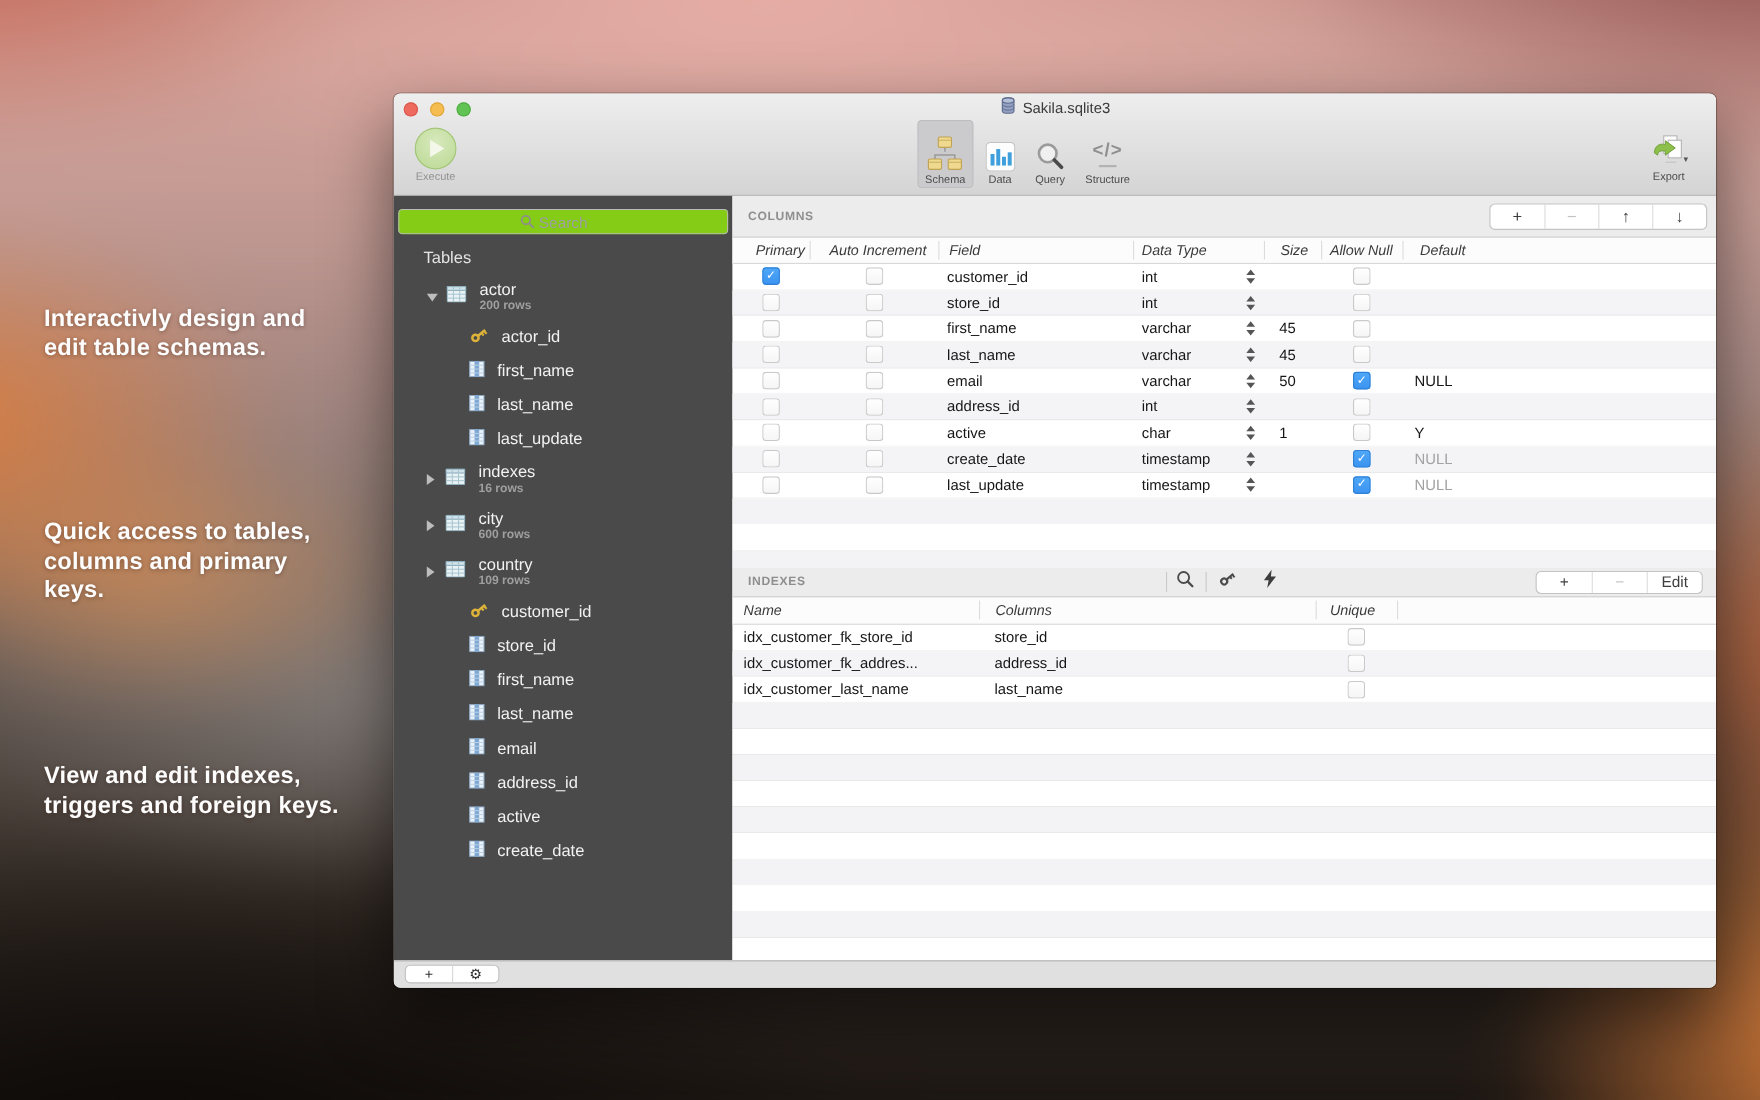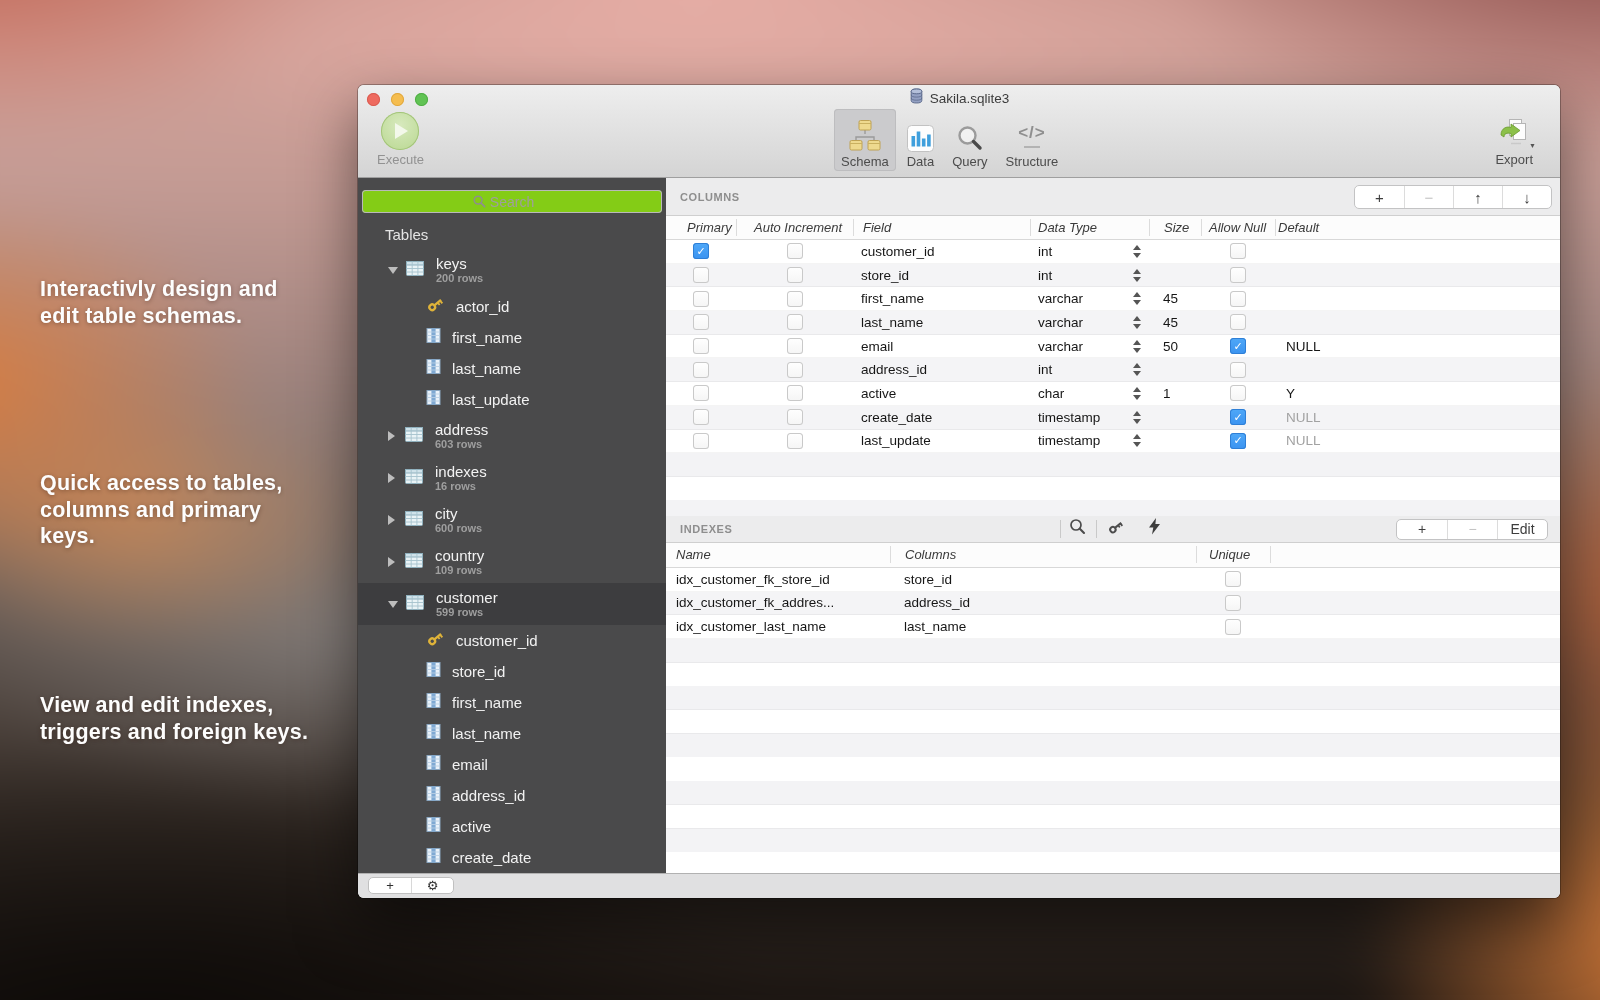--- a/index.html
+++ b/index.html
@@ -41,21 +41,21 @@
   .light.red    { background:#ee6a5f; box-shadow:inset 0 0 0 1px #d85a50; }
   .light.yellow { background:#f5bd4f; box-shadow:inset 0 0 0 1px #dfa63d; }
   .light.green  { background:#61c354; box-shadow:inset 0 0 0 1px #50ad45; }
   .title-row { position:absolute; top:4px; left:0; right:0; height:18px;
     display:flex; align-items:center; justify-content:center; gap:6px; }
   .title-text { font-size:13.5px; color:#3b3b3b; }
 
   .tb-item { display:flex; flex-direction:column; align-items:center; justify-content:flex-end;
     height:62px; padding:3px 7px 2px; border-radius:4px; }
   .tb-item .ic { height:36px; display:flex; align-items:flex-end; justify-content:center; }
-  .tb-label { font-size:13px; color:#4c4c4c; margin-top:2px; }
+  .tb-label { font-size:10px; color:#4c4c4c; margin-top:2px; }
   .tb-center { position:absolute; left:476px; top:24px; display:flex; gap:4px; align-items:flex-end; }
   .tb-item.selected { background:#cbcbcd; box-shadow:inset 0 0 0 1px #bdbdbf; }
   .execute { position:absolute; left:12px; top:22px; }
   .execute .tb-label { color:#929292; }
   .exec-circle { width:38px; height:38px; border-radius:50%;
     background:radial-gradient(circle at 50% 35%,#d7e9bd,#b9d891); box-shadow:inset 0 0 0 1px #a3c479;
     display:flex; align-items:center; justify-content:center; }
   .exec-circle::after { content:""; margin-left:3px; border-left:13px solid #f3f8ea;
     border-top:8px solid transparent; border-bottom:8px solid transparent; }
   .export { position:absolute; right:20px; top:22px; }
@@ -110,21 +110,21 @@
   .idx-icons .gap8 { width:8px; } .idx-icons .gap10 { width:10px; } .idx-icons .gap24 { width:24px; }
 
   .grid-cols { display:grid; grid-template-columns:70px 117px 177px 119px 52px 74px 1fr; }
   .grid-idx  { display:grid; grid-template-columns:224px 306px 74px 1fr; }
   .thead { height:24px; flex:0 0 24px; background:#fcfcfc; border-bottom:1px solid #d8d8d8;
     align-items:center; font-size:13px; color:#3a3a3a;font-style:italic; }
   .thead > div { height:17px; line-height:17px; border-left:1px solid #dcdcdc; }
   .thead > div:first-child { border-left:none; }
   .thead.grid-idx { height:25px; flex:0 0 25px; }
   .h-pad21{padding-left:21px} .h-pad17{padding-left:17px} .h-pad9{padding-left:9px}
-  .h-pad7{padding-left:7px} .h-pad14{padding-left:14px} .h-pad11{padding-left:2px}
+  .h-pad7{padding-left:7px} .h-pad14{padding-left:14px} .h-pad11{padding-left:15px}
   .h-pad10{padding-left:10px} .h-pad12{padding-left:12px}
 
   .row { height:23.7px; align-items:center; font-size:13.5px; color:#161616; }
   .row:nth-child(even) { background:#f4f4f6; }
   .row { border-bottom:1px solid rgba(0,0,0,.045); }
   .cell-center { display:flex; justify-content:center; }
   .cell-field { padding-left:8px; } .cell-type { padding-left:8px; position:relative; display:flex; align-items:center; }
   .cell-size { padding-left:14px; } .cell-default { padding-left:11px; }
   .cell-default.muted { color:#a2a2a2; }
   .cell-name { padding-left:10px; } .cell-cols { padding-left:14px; }
@@ -268,21 +268,21 @@
       <div class="side-title">Tables</div>
 
       <div class="t-row">
         <span class="tri expanded"></span>
         <span class="t-icon"><svg width="18" height="15" viewBox="0 0 18 15">
               <rect x=".5" y=".5" width="17" height="14" rx="1" fill="#e9f3f6" stroke="#8fb0bd"></rect>
               <rect x=".5" y=".5" width="17" height="3.5" fill="#cfe2ea" stroke="#8fb0bd"></rect>
               <path d="M6.2,.5 V14.5 M11.9,.5 V14.5 M.5,7.5 H17.5 M.5,11 H17.5" stroke="#a5c2cd" stroke-width=".9" fill="none"></path>
             </svg></span>
         <span>
-            <div class="t-name">keys</div>
+            <div class="t-name">actor</div>
               <div class="t-sub">200 rows</div>
           </span>
       </div>
       <div class="c-row">
         <span class="c-icon"><svg width="19" height="19" viewBox="0 0 20 20">
               <g transform="rotate(-40 10 10)" stroke="#dfb339" fill="none">
                 <circle cx="5.5" cy="10" r="3" stroke-width="2.4"></circle>
                 <line x1="8.5" y1="10" x2="17.5" y2="10" stroke-width="2.4"></line>
                 <line x1="13" y1="10" x2="13" y2="13.2" stroke-width="2"></line>
                 <line x1="16.2" y1="10" x2="16.2" y2="13.8" stroke-width="2"></line>
@@ -316,73 +316,49 @@
       </div>
 
       <div class="t-row">
         <span class="tri"></span>
         <span class="t-icon"><svg width="18" height="15" viewBox="0 0 18 15">
               <rect x=".5" y=".5" width="17" height="14" rx="1" fill="#e9f3f6" stroke="#8fb0bd"></rect>
               <rect x=".5" y=".5" width="17" height="3.5" fill="#cfe2ea" stroke="#8fb0bd"></rect>
               <path d="M6.2,.5 V14.5 M11.9,.5 V14.5 M.5,7.5 H17.5 M.5,11 H17.5" stroke="#a5c2cd" stroke-width=".9" fill="none"></path>
             </svg></span>
         <span>
-            <div class="t-name">address</div>
-              <div class="t-sub">603 rows</div>
+            <div class="t-name">indexes</div>
+              <div class="t-sub">16 rows</div>
           </span>
       </div>
       <div class="t-row">
         <span class="tri"></span>
         <span class="t-icon"><svg width="18" height="15" viewBox="0 0 18 15">
               <rect x=".5" y=".5" width="17" height="14" rx="1" fill="#e9f3f6" stroke="#8fb0bd"></rect>
               <rect x=".5" y=".5" width="17" height="3.5" fill="#cfe2ea" stroke="#8fb0bd"></rect>
               <path d="M6.2,.5 V14.5 M11.9,.5 V14.5 M.5,7.5 H17.5 M.5,11 H17.5" stroke="#a5c2cd" stroke-width=".9" fill="none"></path>
             </svg></span>
         <span>
-            <div class="t-name">indexes</div>
-              <div class="t-sub">16 rows</div>
+            <div class="t-name">city</div>
+              <div class="t-sub">600 rows</div>
           </span>
       </div>
       <div class="t-row">
         <span class="tri"></span>
         <span class="t-icon"><svg width="18" height="15" viewBox="0 0 18 15">
               <rect x=".5" y=".5" width="17" height="14" rx="1" fill="#e9f3f6" stroke="#8fb0bd"></rect>
               <rect x=".5" y=".5" width="17" height="3.5" fill="#cfe2ea" stroke="#8fb0bd"></rect>
               <path d="M6.2,.5 V14.5 M11.9,.5 V14.5 M.5,7.5 H17.5 M.5,11 H17.5" stroke="#a5c2cd" stroke-width=".9" fill="none"></path>
             </svg></span>
         <span>
-            <div class="t-name">city</div>
-              <div class="t-sub">600 rows</div>
-          </span>
-      </div>
-      <div class="t-row">
-        <span class="tri"></span>
-        <span class="t-icon"><svg width="18" height="15" viewBox="0 0 18 15">
-              <rect x=".5" y=".5" width="17" height="14" rx="1" fill="#e9f3f6" stroke="#8fb0bd"></rect>
-              <rect x=".5" y=".5" width="17" height="3.5" fill="#cfe2ea" stroke="#8fb0bd"></rect>
-              <path d="M6.2,.5 V14.5 M11.9,.5 V14.5 M.5,7.5 H17.5 M.5,11 H17.5" stroke="#a5c2cd" stroke-width=".9" fill="none"></path>
-            </svg></span>
-        <span>
             <div class="t-name">country</div>
               <div class="t-sub">109 rows</div>
           </span>
       </div>
 
-      <div class="t-row selected">
-        <span class="tri expanded"></span>
-        <span class="t-icon"><svg width="18" height="15" viewBox="0 0 18 15">
-              <rect x=".5" y=".5" width="17" height="14" rx="1" fill="#e9f3f6" stroke="#8fb0bd"></rect>
-              <rect x=".5" y=".5" width="17" height="3.5" fill="#cfe2ea" stroke="#8fb0bd"></rect>
-              <path d="M6.2,.5 V14.5 M11.9,.5 V14.5 M.5,7.5 H17.5 M.5,11 H17.5" stroke="#a5c2cd" stroke-width=".9" fill="none"></path>
-            </svg></span>
-        <span>
-            <div class="t-name">customer</div>
-              <div class="t-sub">599 rows</div>
-          </span>
-      </div>
       <div class="c-row">
         <span class="c-icon"><svg width="19" height="19" viewBox="0 0 20 20">
               <g transform="rotate(-40 10 10)" stroke="#dfb339" fill="none">
                 <circle cx="5.5" cy="10" r="3" stroke-width="2.4"></circle>
                 <line x1="8.5" y1="10" x2="17.5" y2="10" stroke-width="2.4"></line>
                 <line x1="13" y1="10" x2="13" y2="13.2" stroke-width="2"></line>
                 <line x1="16.2" y1="10" x2="16.2" y2="13.8" stroke-width="2"></line>
               </g>
             </svg></span>
         <span class="c-name">customer_id</span>

